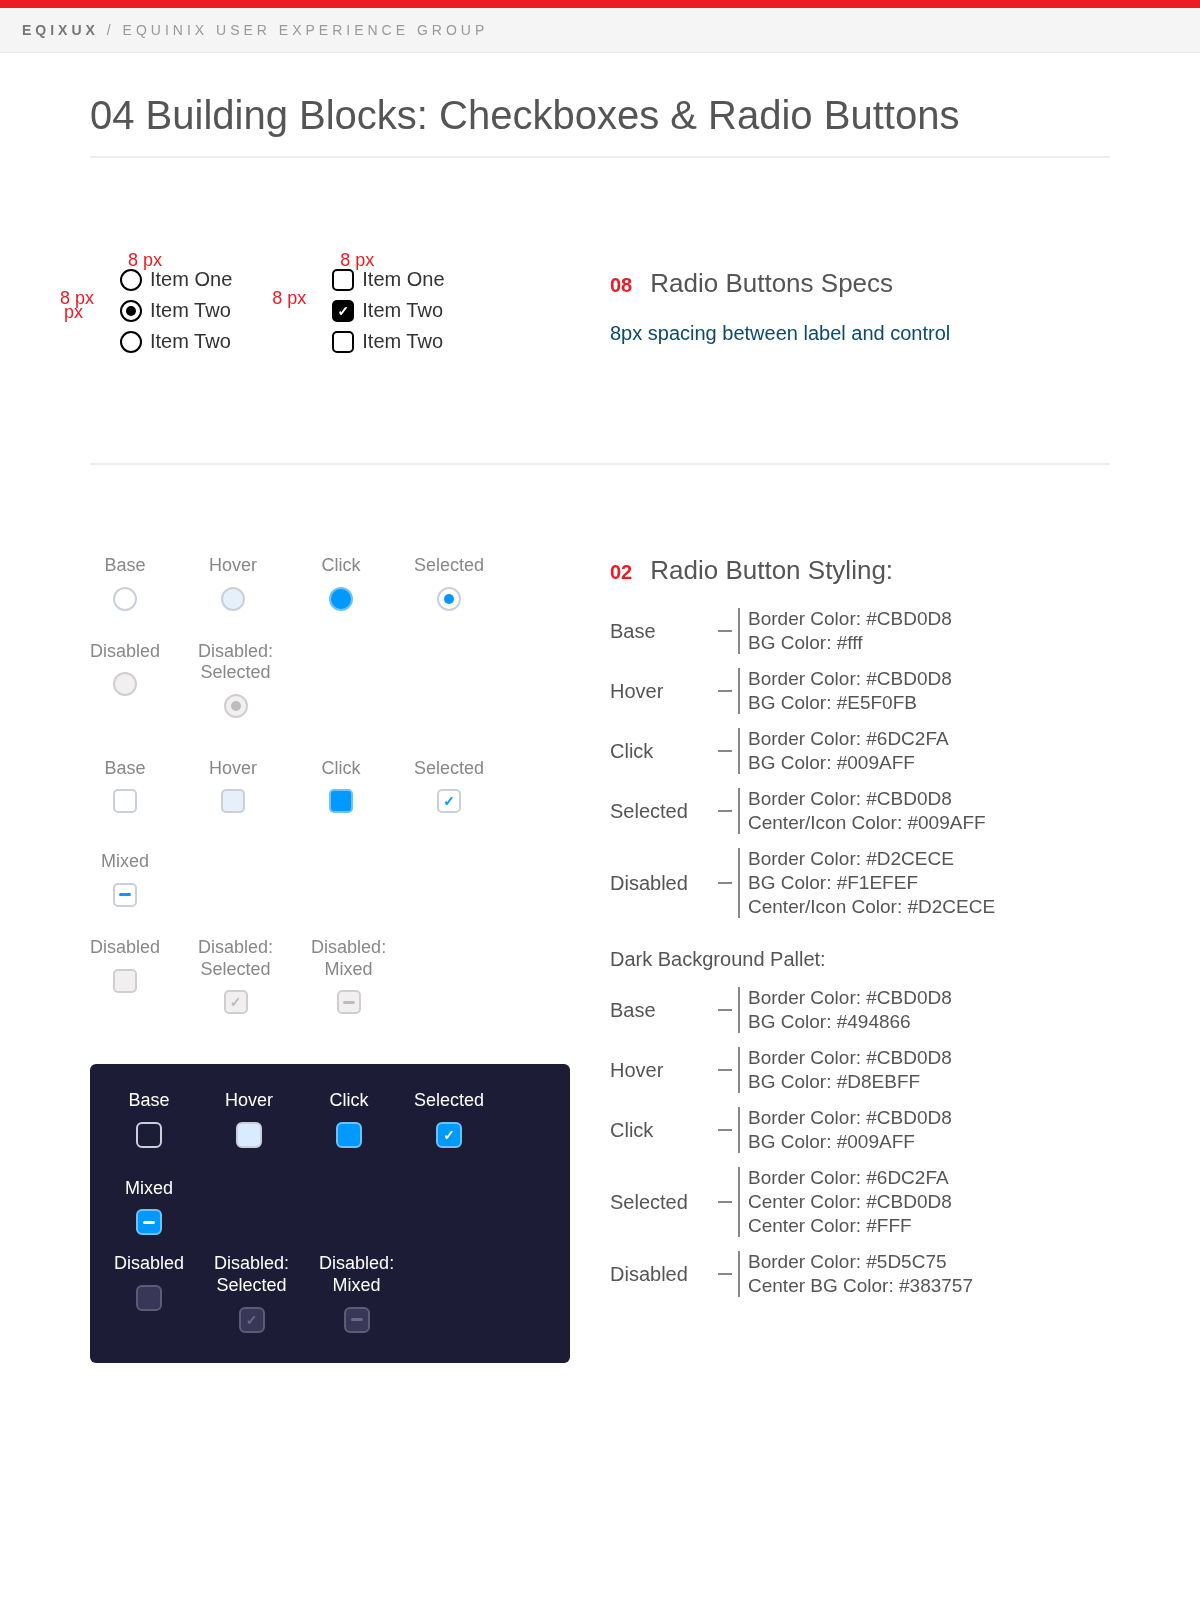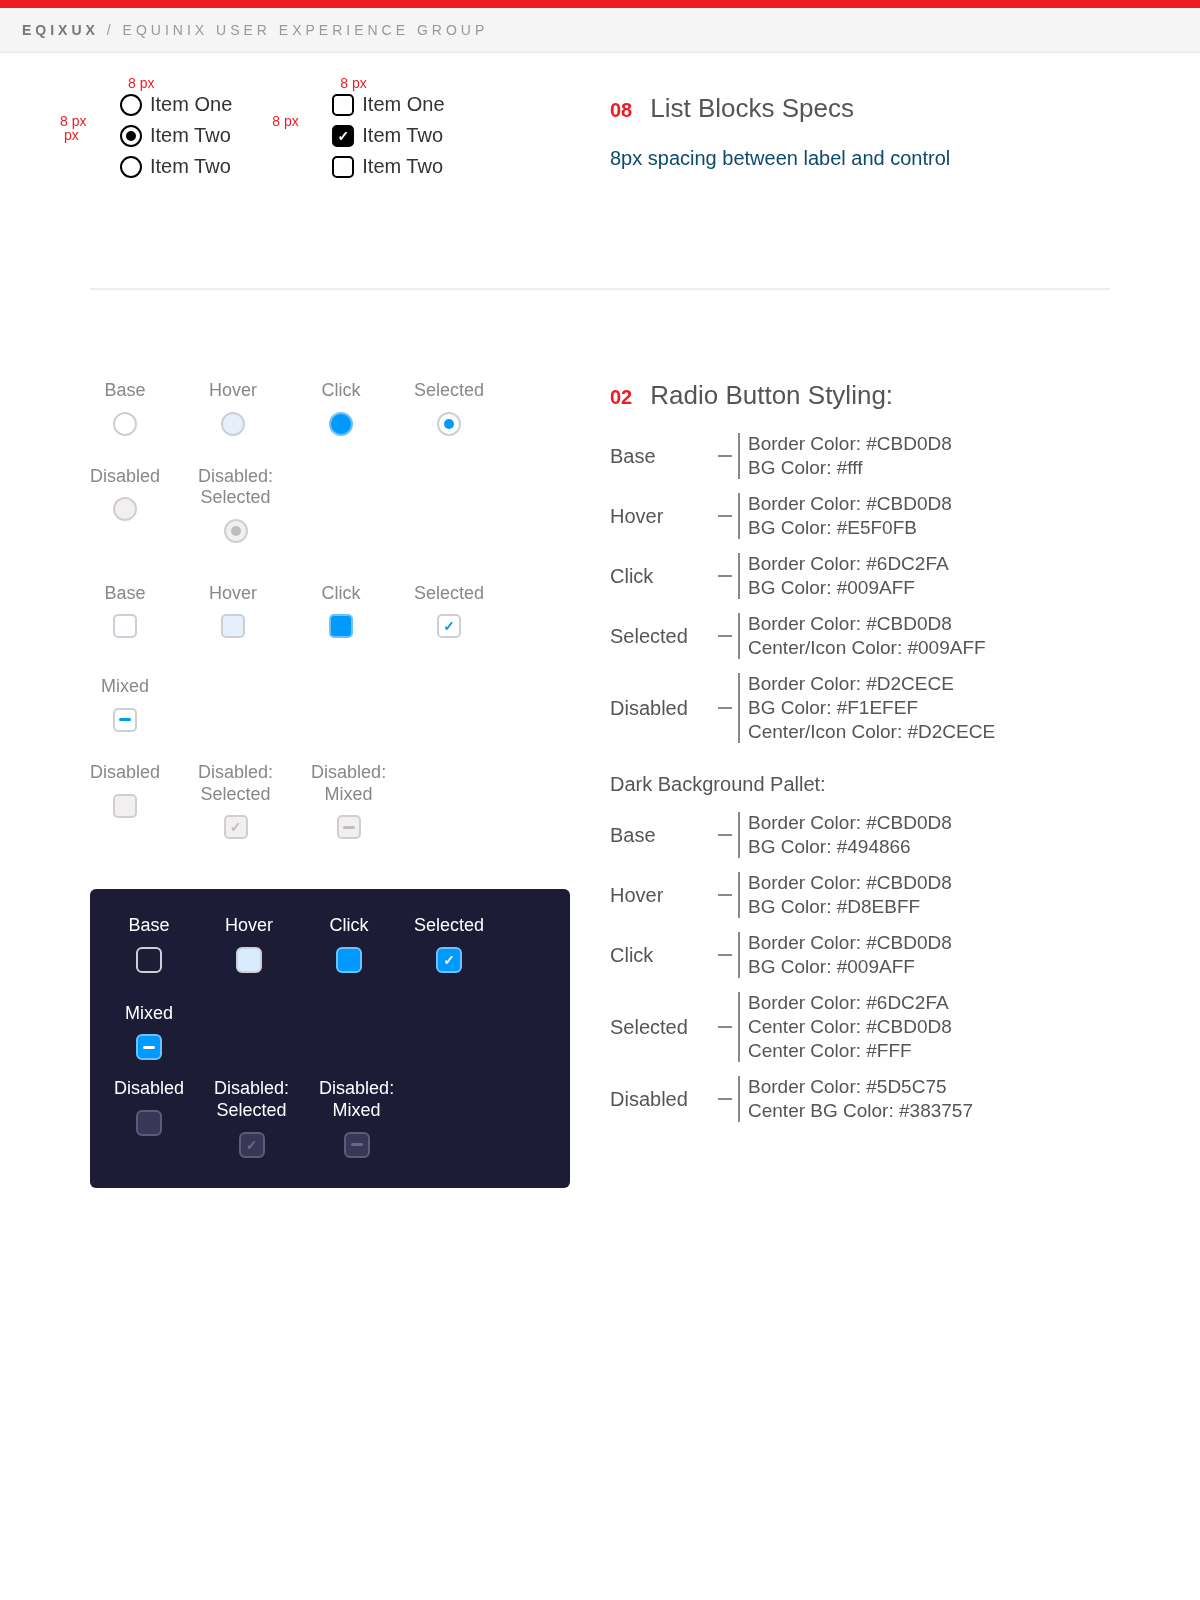--- a/index.html
+++ b/index.html
@@ -47,21 +47,21 @@
   .ctrl-row { display: flex; align-items: center; gap: 8px; font-size: 20px; color: #333; }
   .radio {
     width: 22px; height: 22px; border: 2.5px solid #000; border-radius: 50%; display:inline-flex; align-items:center; justify-content:center; background:#fff;
   }
   .radio.filled::after { content:""; width:10px; height:10px; background:#000; border-radius:50%; }
   .cbox {
     width: 22px; height: 22px; border: 2.5px solid #000; border-radius: 5px; display:inline-flex; align-items:center; justify-content:center; background:#fff;
   }
   .cbox.filled { background:#000; }
   .cbox.filled::after { content:"✓"; color:#fff; font-size:14px; font-weight:700; }
-  .anno { position:absolute; color:#ED1C24; font-size:14px; white-space:nowrap; }
+  .anno { position:absolute; color:#ED1C24; font-size:18px; white-space:nowrap; }
 
   
   .state-grid { display:flex; gap: 38px; flex-wrap: wrap; margin-bottom: 40px;}
   .state-col { display:flex; flex-direction:column; align-items:center; gap:10px; min-width:70px; }
   .state-label { color:#888; font-size:18px; text-align:center; line-height:1.2; }
 
   .rb {
     width:24px; height:24px; border-radius:50%; border:2px solid #CBD0D8; background:#fff; display:inline-flex; align-items:center; justify-content:center;
   }
   .rb.hover { background:#E5F0FB; }
@@ -117,20 +117,21 @@
 </style>
 </head>
 <body>
 
 <div class="red-bar"></div>
 <div class="header-strip">
   <b>EQIXUX</b><span> / </span><span>EQUINIX USER EXPERIENCE GROUP</span>
 </div>
 
 <div class="page">
+  <h1 class="title">04 Building Blocks: Checkboxes &amp; Radio Buttons</h1>
 
   <div class="section">
     <div class="left">
       <div class="list-demo">
 
         <div class="vlist" style="padding-left:30px;">
           <span class="anno" style="top:-18px; left:38px;">8 px</span>
           <span class="anno" style="top:20px; left:-30px;">8 px</span>
           <span class="anno" style="top:34px; left:-26px;">px</span>
           <div class="ctrl-row">
@@ -161,21 +162,21 @@
           <div class="ctrl-row">
             <span class="cbox"></span>
             <span>Item Two</span>
           </div>
         </div>
       </div>
     </div>
     <div class="right">
       <div class="sec-head">
         <span class="sec-num">08</span>
-        <span class="sec-title">List Blocks Specs</span>
+        <span class="sec-title">Radio Buttons Specs</span>
       </div>
       <div class="body-text">8px spacing between label and control</div>
     </div>
   </div>
 
   <hr class="hr-full">
 
   <div class="section">
     <div class="left">
 

